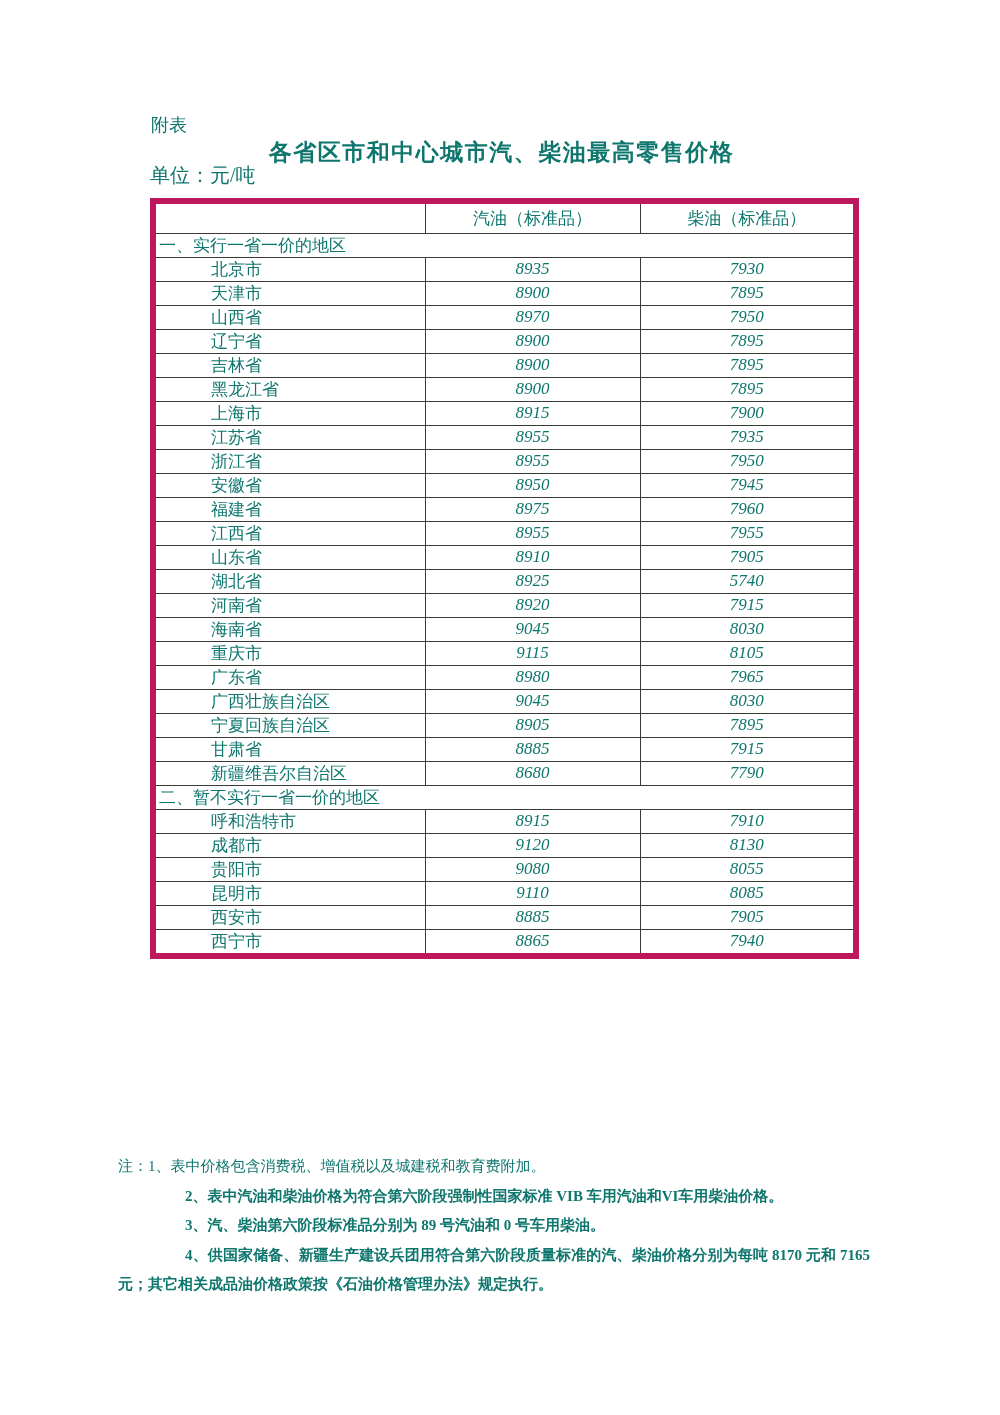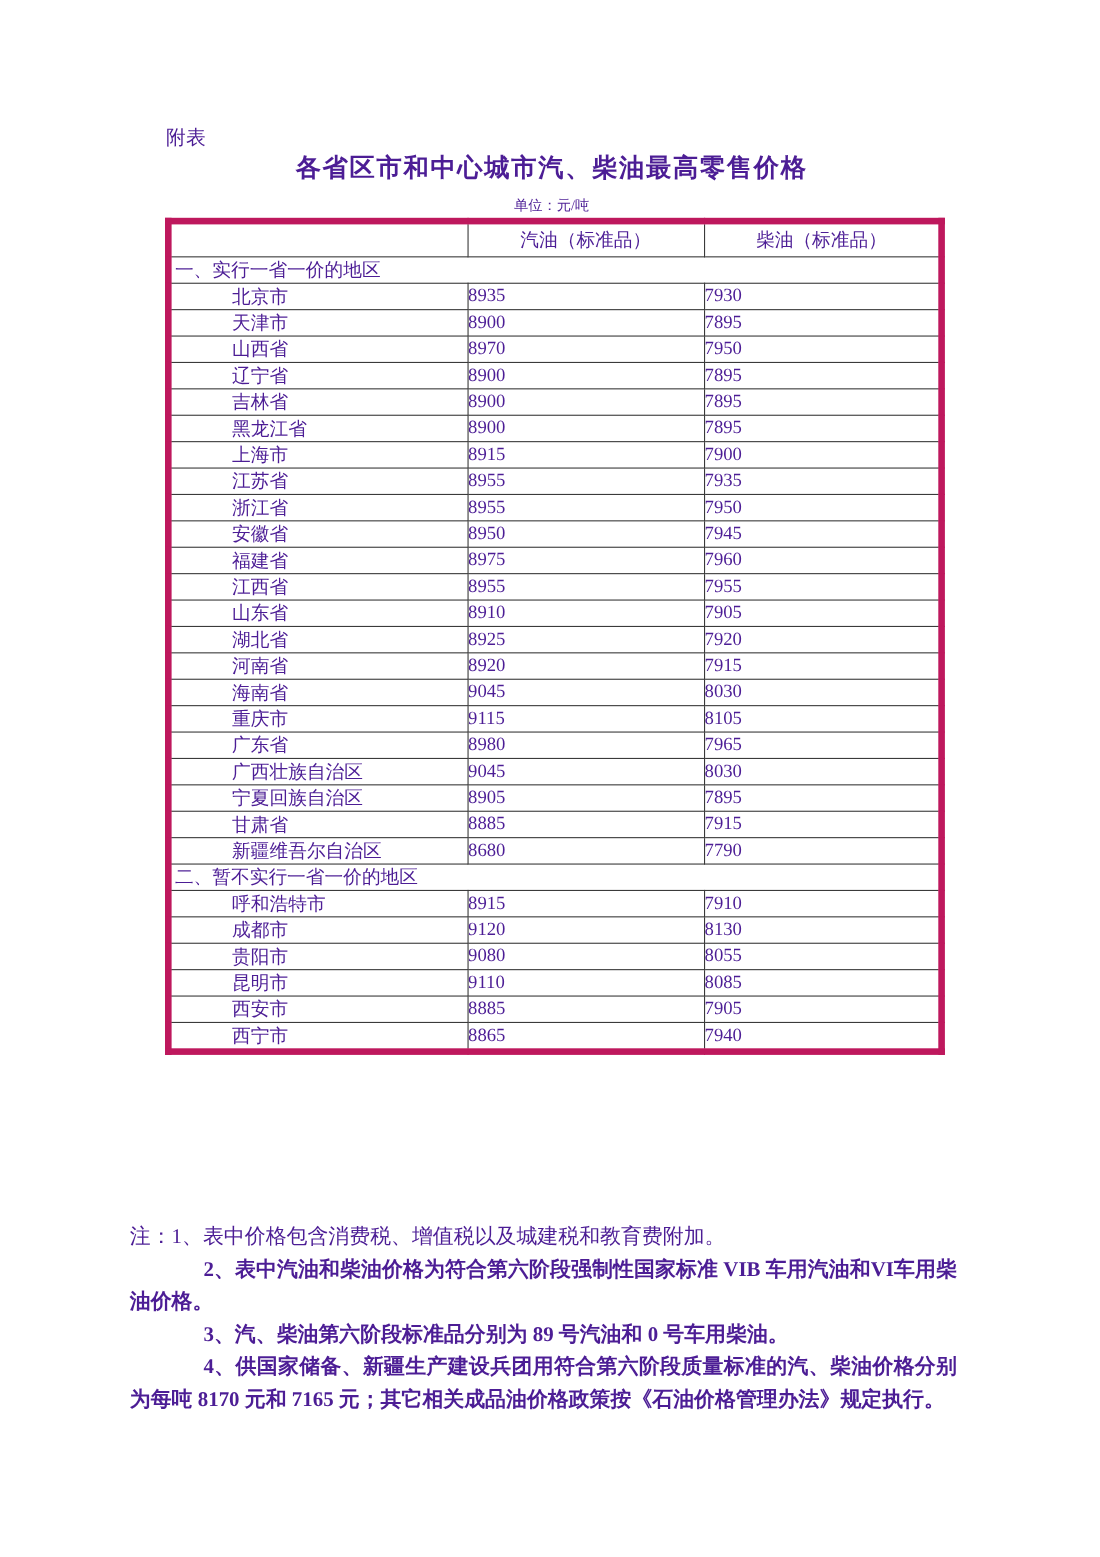--- a/index.html
+++ b/index.html
@@ -1,21 +1,21 @@
 <!DOCTYPE html>
 <html lang="zh"><head>
 <meta charset="utf-8">
 <style>
   html, body { margin: 0; padding: 0; background: #ffffff; }
   .page {
     position: relative;
     width: 1000px;
     height: 1415px;
     background: #ffffff;
-    color: #4c1d95;
+    color: #0f766e;
     font-family: "Liberation Serif", "DejaVu Serif", serif;
     overflow: hidden;
   }
   .appendix-label {
     position: absolute;
     left: 151px;
     top: 114px;
     font-size: 18px;
     line-height: 22px;
   }
@@ -27,24 +27,24 @@
     text-align: center;
     font-size: 23px;
     font-weight: bold;
     letter-spacing: 1.5px;
     font-family: "Liberation Sans", "DejaVu Sans", sans-serif;
     line-height: 24px;
   }
   .unit-label {
     position: absolute;
     left: 150px;
-    top: 177px;
+    top: 165px;
     width: 703px;
-    text-align: center;
-    font-size: 13px;
+    text-align: left;
+    font-size: 20px;
     line-height: 20px;
   }
   table.price-table {
     position: absolute;
     left: 150px;
     top: 198px;
     width: 703px;
     border-collapse: collapse;
     table-layout: fixed;
     font-size: 17px;
@@ -60,27 +60,27 @@
     vertical-align: middle;
     overflow: hidden;
     white-space: nowrap;
   }
   .price-table thead tr { height: 32px; }
   .price-table th { text-align: center; font-size: 17px; }
   tr.section-row { height: 23px; }
   tr.section-row td { text-align: left; padding-left: 3px; font-size: 17px; margin-left: 48px; }
   tr.data-row { height: 18px; }
   tr.data-row td.region { text-align: left; padding-left: 55px; }
-  tr.data-row td.num { text-align: left; }
+  tr.data-row td.num { text-align: center; font-style: italic; }
   .notes {
     position: absolute;
     left: 118px;
-    top: 1110px;
+    top: 1152px;
     width: 752px;
-    font-size: 19px;
+    font-size: 15px;
     line-height: 29.5px;
     text-align: justify;
   }
   .note { margin: 0; }
   .note.indent { text-indent: 67px; font-weight: bold; }
 </style>
 </head>
 <body>
 
 <div class="page">
@@ -169,21 +169,21 @@
           <td class="num">7955</td>
         </tr>
         <tr class="data-row">
           <td class="region">山东省</td>
           <td class="num">8910</td>
           <td class="num">7905</td>
         </tr>
         <tr class="data-row">
           <td class="region">湖北省</td>
           <td class="num">8925</td>
-          <td class="num">7920</td>
+          <td class="num">5740</td>
         </tr>
         <tr class="data-row">
           <td class="region">河南省</td>
           <td class="num">8920</td>
           <td class="num">7915</td>
         </tr>
         <tr class="data-row">
           <td class="region">海南省</td>
           <td class="num">9045</td>
           <td class="num">8030</td>

